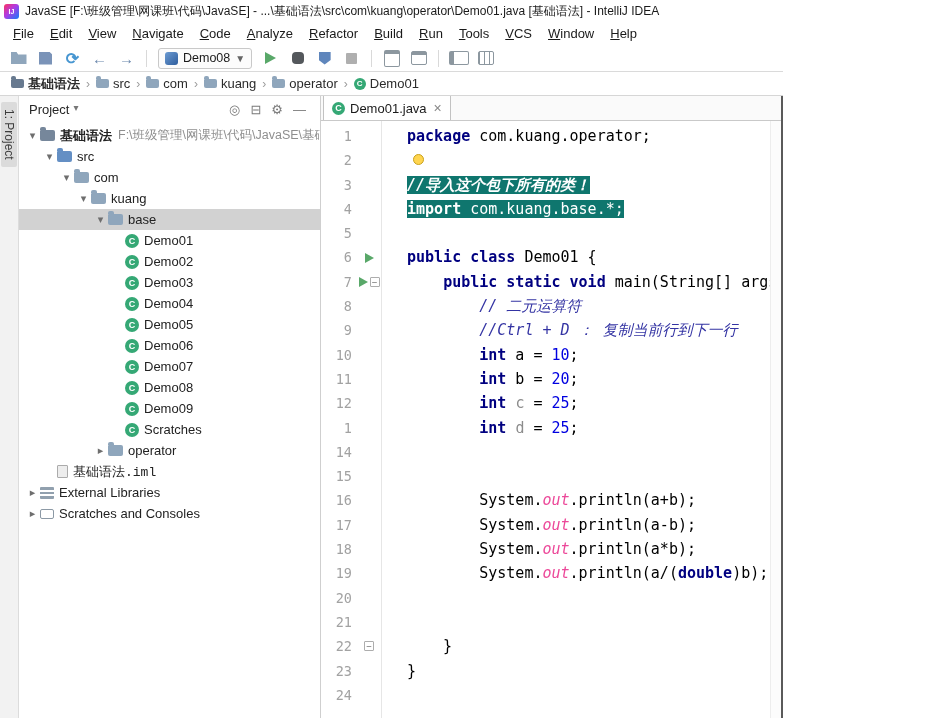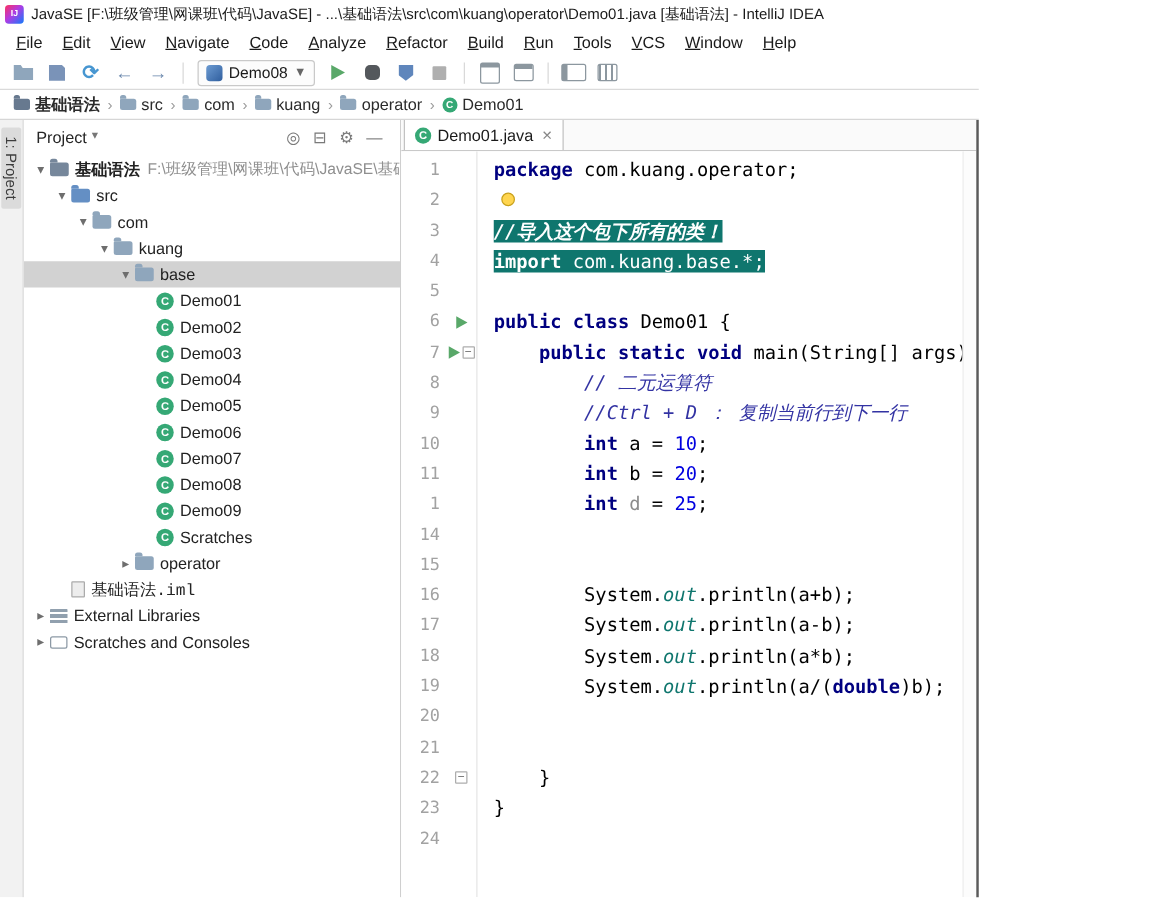--- a/index.html
+++ b/index.html
@@ -113,26 +113,26 @@
   .gutter-sep { position:absolute; left:60px; top:0; bottom:0; width:1px; background:#E6E6E6; }
   .scrollbar { position:absolute; right:0; top:0; bottom:0; width:11px; border-left:1px solid #EDEDED; background:#FCFCFC; }
   .cl { display:flex; height:24.3px; line-height:24.3px; white-space:pre;
         font-family:"DejaVu Sans Mono", monospace; font-size:15px; }
   .ln { width:36px; text-align:right; padding-right:5px; color:#A2A2A2; font-size:13.5px; flex:none; }
   .mk { width:24px; flex:none; display:flex; align-items:center; justify-content:center; gap:2px; }
   .run-tri { width:0; height:0; border-left:9px solid #59A869;
              border-top:5.5px solid transparent; border-bottom:5.5px solid transparent; }
   .fold-box { width:10px; height:10px; border:1px solid #ADADAD; background:#FFF; color:#777;
               font-size:9px; line-height:8px; text-align:center; border-radius:1px; }
-  .src { padding-left:14px; }
+  .src { padding-left:14px;margin-left:12px; }
   .tk-kw  { color:#000080; font-weight:bold; }
   .tk-pl  { color:#000000; }
   .tk-cm  { color:#3333A3; font-style:italic; }
   .tk-num { color:#0000E0; }
-  .tk-fld { color:#0f766e; font-style:italic; }
+  .tk-fld { color:#ec4899; font-style:italic; }
   .tk-un  { color:#8C8C8C; }
   .selbg { background:#0f766e; }
   .selbg span { color:#FFF; }
   .selbg .tk-cm { font-weight:bold; }
   .bulb { display:inline-block; width:11px; height:11px; border-radius:50%;
           background:#FFD54F; border:1px solid #C9A11B; margin:0 4px 3px 6px; vertical-align:middle; }
 </style>
 </head>
 <body>
 
@@ -349,20 +349,21 @@
             <div class="cl"><span class="ln">2</span><span class="mk"></span><span class="src"><span class="bulb"></span></span></div>
             <div class="cl"><span class="ln">3</span><span class="mk"></span><span class="src"><span class="selbg"><span class="tk-cm">//导入这个包下所有的类！</span></span></span></div>
             <div class="cl"><span class="ln">4</span><span class="mk"></span><span class="src"><span class="selbg"><span class="tk-kw">import</span><span class="tk-pl"> com.kuang.base.*;</span></span></span></div>
             <div class="cl"><span class="ln">5</span><span class="mk"></span><span class="src"></span></div>
             <div class="cl"><span class="ln">6</span><span class="mk"><span class="run-tri"></span></span><span class="src"><span class="tk-kw">public class</span><span class="tk-pl"> Demo01 {</span></span></div>
             <div class="cl"><span class="ln">7</span><span class="mk"><span class="run-tri"></span><span class="fold-box">−</span></span><span class="src"><span class="tk-pl">    </span><span class="tk-kw">public static void</span><span class="tk-pl"> main(String[] args) {</span></span></div>
             <div class="cl"><span class="ln">8</span><span class="mk"></span><span class="src"><span class="tk-pl">        </span><span class="tk-cm">// 二元运算符</span></span></div>
             <div class="cl"><span class="ln">9</span><span class="mk"></span><span class="src"><span class="tk-pl">        </span><span class="tk-cm">//Ctrl + D ： 复制当前行到下一行</span></span></div>
             <div class="cl"><span class="ln">10</span><span class="mk"></span><span class="src"><span class="tk-pl">        </span><span class="tk-kw">int</span><span class="tk-pl"> a = </span><span class="tk-num">10</span><span class="tk-pl">;</span></span></div>
             <div class="cl"><span class="ln">11</span><span class="mk"></span><span class="src"><span class="tk-pl">        </span><span class="tk-kw">int</span><span class="tk-pl"> b = </span><span class="tk-num">20</span><span class="tk-pl">;</span></span></div>
+            <div class="cl"><span class="ln">12</span><span class="mk"></span><span class="src"><span class="tk-pl">        </span><span class="tk-kw">int</span><span class="tk-pl"> </span><span class="tk-un">c</span><span class="tk-pl"> = </span><span class="tk-num">25</span><span class="tk-pl">;</span></span></div>
             <div class="cl"><span class="ln">1</span><span class="mk"></span><span class="src"><span class="tk-pl">        </span><span class="tk-kw">int</span><span class="tk-pl"> </span><span class="tk-un">d</span><span class="tk-pl"> = </span><span class="tk-num">25</span><span class="tk-pl">;</span></span></div>
             <div class="cl"><span class="ln">14</span><span class="mk"></span><span class="src"></span></div>
             <div class="cl"><span class="ln">15</span><span class="mk"></span><span class="src"></span></div>
             <div class="cl"><span class="ln">16</span><span class="mk"></span><span class="src"><span class="tk-pl">        System.</span><span class="tk-fld">out</span><span class="tk-pl">.println(a+b);</span></span></div>
             <div class="cl"><span class="ln">17</span><span class="mk"></span><span class="src"><span class="tk-pl">        System.</span><span class="tk-fld">out</span><span class="tk-pl">.println(a-b);</span></span></div>
             <div class="cl"><span class="ln">18</span><span class="mk"></span><span class="src"><span class="tk-pl">        System.</span><span class="tk-fld">out</span><span class="tk-pl">.println(a*b);</span></span></div>
             <div class="cl"><span class="ln">19</span><span class="mk"></span><span class="src"><span class="tk-pl">        System.</span><span class="tk-fld">out</span><span class="tk-pl">.println(a/(</span><span class="tk-kw">double</span><span class="tk-pl">)b);</span></span></div>
             <div class="cl"><span class="ln">20</span><span class="mk"></span><span class="src"></span></div>
             <div class="cl"><span class="ln">21</span><span class="mk"></span><span class="src"></span></div>
             <div class="cl"><span class="ln">22</span><span class="mk"><span class="fold-box">−</span></span><span class="src"><span class="tk-pl">    }</span></span></div>

